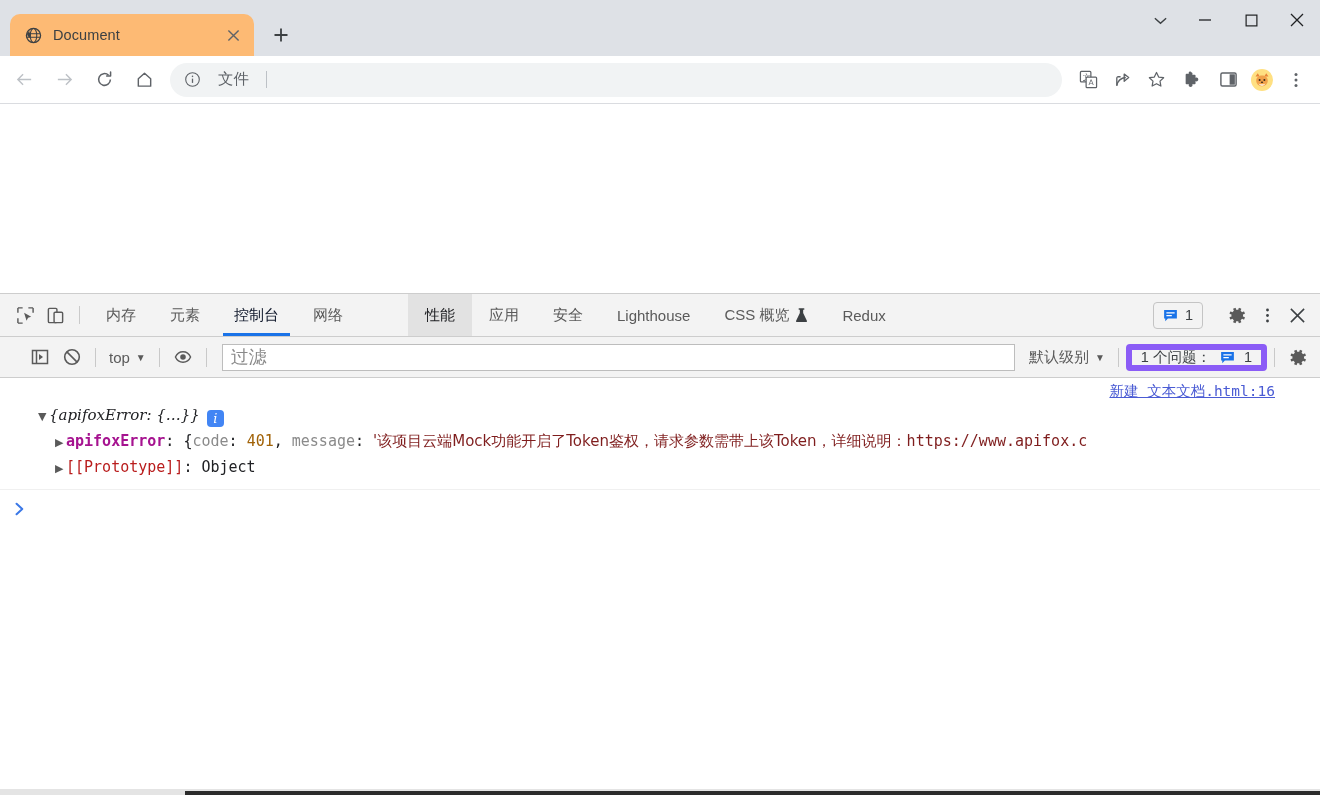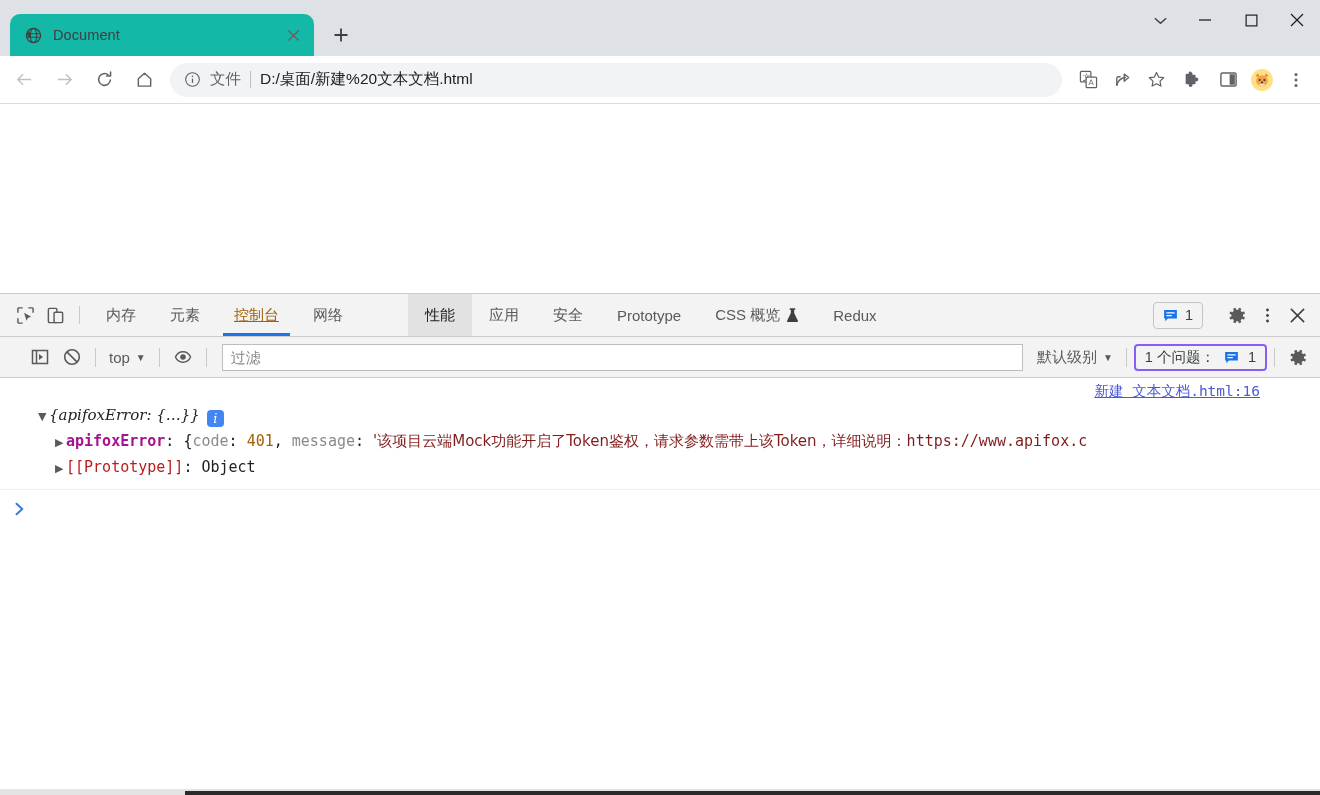--- a/index.html
+++ b/index.html
@@ -31,22 +31,22 @@
     align-items: flex-end;
     height: 56px;
     padding-left: 10px;
     flex: 1;
     min-width: 0;
   }
   .tab {
     display: flex;
     align-items: center;
     height: 42px;
-    width: 304px;
-    background: #14b8a6;
+    width: 244px;
+    background: #fdba74;
     border-radius: 10px 10px 0 0;
     padding: 0 10px 0 14px;
     position: relative;
   }
   .tab-favicon {
     width: 18px; height: 18px;
     flex: 0 0 18px;
     margin-right: 11px;
     display: flex; align-items: center; justify-content: center;
   }
@@ -106,20 +106,21 @@
   .omnibox {
     flex: 1;
     height: 34px;
     background: #f1f3f4;
     border-radius: 17px;
     display: flex;
     align-items: center;
     padding: 0 12px 0 12px;
     margin: 0 8px 0 6px;
     min-width: 0;
+    gap: 8px;
   }
   .omni-icon {
     width: 20px; height: 20px;
     flex: 0 0 20px;
     display: flex; align-items: center; justify-content: center;
     color: #5f6368;
     margin-right: 8px;
   }
   .omni-scheme {
     font-size: 15.5px;
@@ -200,22 +201,21 @@
     align-items: center;
     justify-content: center;
     gap: 6px;
     padding: 0 17px;
     font-size: 15px;
     color: #5a5a5a;
     position: relative;
     white-space: nowrap;
   }
   .dt-tab.active {
-    color: #a16207;
-    text-decoration: underline;
+    color: #0f172a;
   }
   .dt-tab.active::after {
     content: "";
     position: absolute;
     left: 6px; right: 6px; bottom: 0;
     height: 3px;
     background: #1a73e8;
   }
   .dt-tab.hovered {
     background: #e2e2e2;
@@ -280,31 +280,31 @@
     border: 1px solid #bdbdbd;
     margin: 0 8px;
     display: flex;
     align-items: center;
     padding: 0 8px;
     min-width: 0;
   }
   .cb-filter input {
     border: 0; outline: 0;
     width: 100%;
-    font-size: 15px;
+    font-size: 18px;
     font-family: "Liberation Sans", sans-serif;
     color: #202124;
     background: transparent;
   }
   .cb-filter input::placeholder { color: #8a8a8a; opacity: 1; }
   .issuebox {
     display: flex;
     align-items: center;
     gap: 9px;
-    border: 2px solid #8b5cf6;
+    border: 6px solid #8b5cf6;
     border-radius: 4px;
     height: 27px;
     padding: 0 9px;
     font-size: 14.5px;
     color: #3c4043;
     white-space: nowrap;
     background: #f3f3f3;
   }
 
   
@@ -315,21 +315,21 @@
     overflow: hidden;
     font-family: "DejaVu Sans Mono", "Liberation Mono", monospace;
   }
   .msg-row {
     position: relative;
     padding: 6px 0 0 0;
     border-bottom: 1px solid #f0f0f0;
   }
   .src-link {
     position: absolute;
-    right: 60px;
+    right: 45px;
     top: 4px;
     font-size: 14.5px;
     color: #4a5bd4;
     text-decoration: underline;
     font-family: "DejaVu Sans Mono", monospace;
     white-space: nowrap;
   }
   .obj-block {
     padding: 19px 0 8px 38px;
     font-size: 15px;
@@ -480,21 +480,20 @@
     <div class="omnibox">
       <span class="omni-icon">
         <svg width="17" height="17" viewBox="0 0 20 20">
           <circle cx="10" cy="10" r="8" fill="none" stroke="currentColor" stroke-width="1.3"></circle>
           <path d="M10 9v5" stroke="currentColor" stroke-width="1.5"></path>
           <circle cx="10" cy="6.3" r=".95" fill="currentColor"></circle>
         </svg>
       </span>
       <span class="omni-scheme">文件</span>
       <span class="omni-sep"></span>
-      <span class="omni-url">D:/桌面/新建%20文本文档.html</span>
     </div>
 
     <div class="toolbtn">
       <svg width="19" height="19" viewBox="0 0 20 20">
         <rect x="1.5" y="1.5" width="11" height="11" rx="1" fill="none" stroke="#5f6368" stroke-width="1.3"></rect>
         <text x="4" y="10" font-size="8.5" fill="#5f6368" font-family="DejaVu Sans">文</text>
         <rect x="7.5" y="7.5" width="11" height="11" rx="1" fill="#fff" stroke="#5f6368" stroke-width="1.3"></rect>
         <text x="10" y="16" font-size="8" fill="#5f6368" font-family="DejaVu Sans">A</text>
       </svg>
     </div>
@@ -576,21 +575,21 @@
         <div class="dt-tab hovered">
           <span>性能</span>
         </div>
         <div class="dt-tab">
           <span>应用</span>
         </div>
         <div class="dt-tab">
           <span>安全</span>
         </div>
         <div class="dt-tab">
-          <span>Prototype</span>
+          <span>Lighthouse</span>
         </div>
         <div class="dt-tab">
           <span>CSS 概览</span>
           <span class="flask">
             <svg width="13" height="15" viewBox="0 0 14 16">
               <path d="M5.2 1h3.6v4.4l4 8.2c.3.7-.1 1.4-.9 1.4H2.1c-.8 0-1.2-.7-.9-1.4l4-8.2z" fill="#3c4043"></path>
               <path d="M4.6 1h4.8" stroke="#3c4043" stroke-width="1.6" stroke-linecap="round"></path>
             </svg>
           </span>
         </div>

